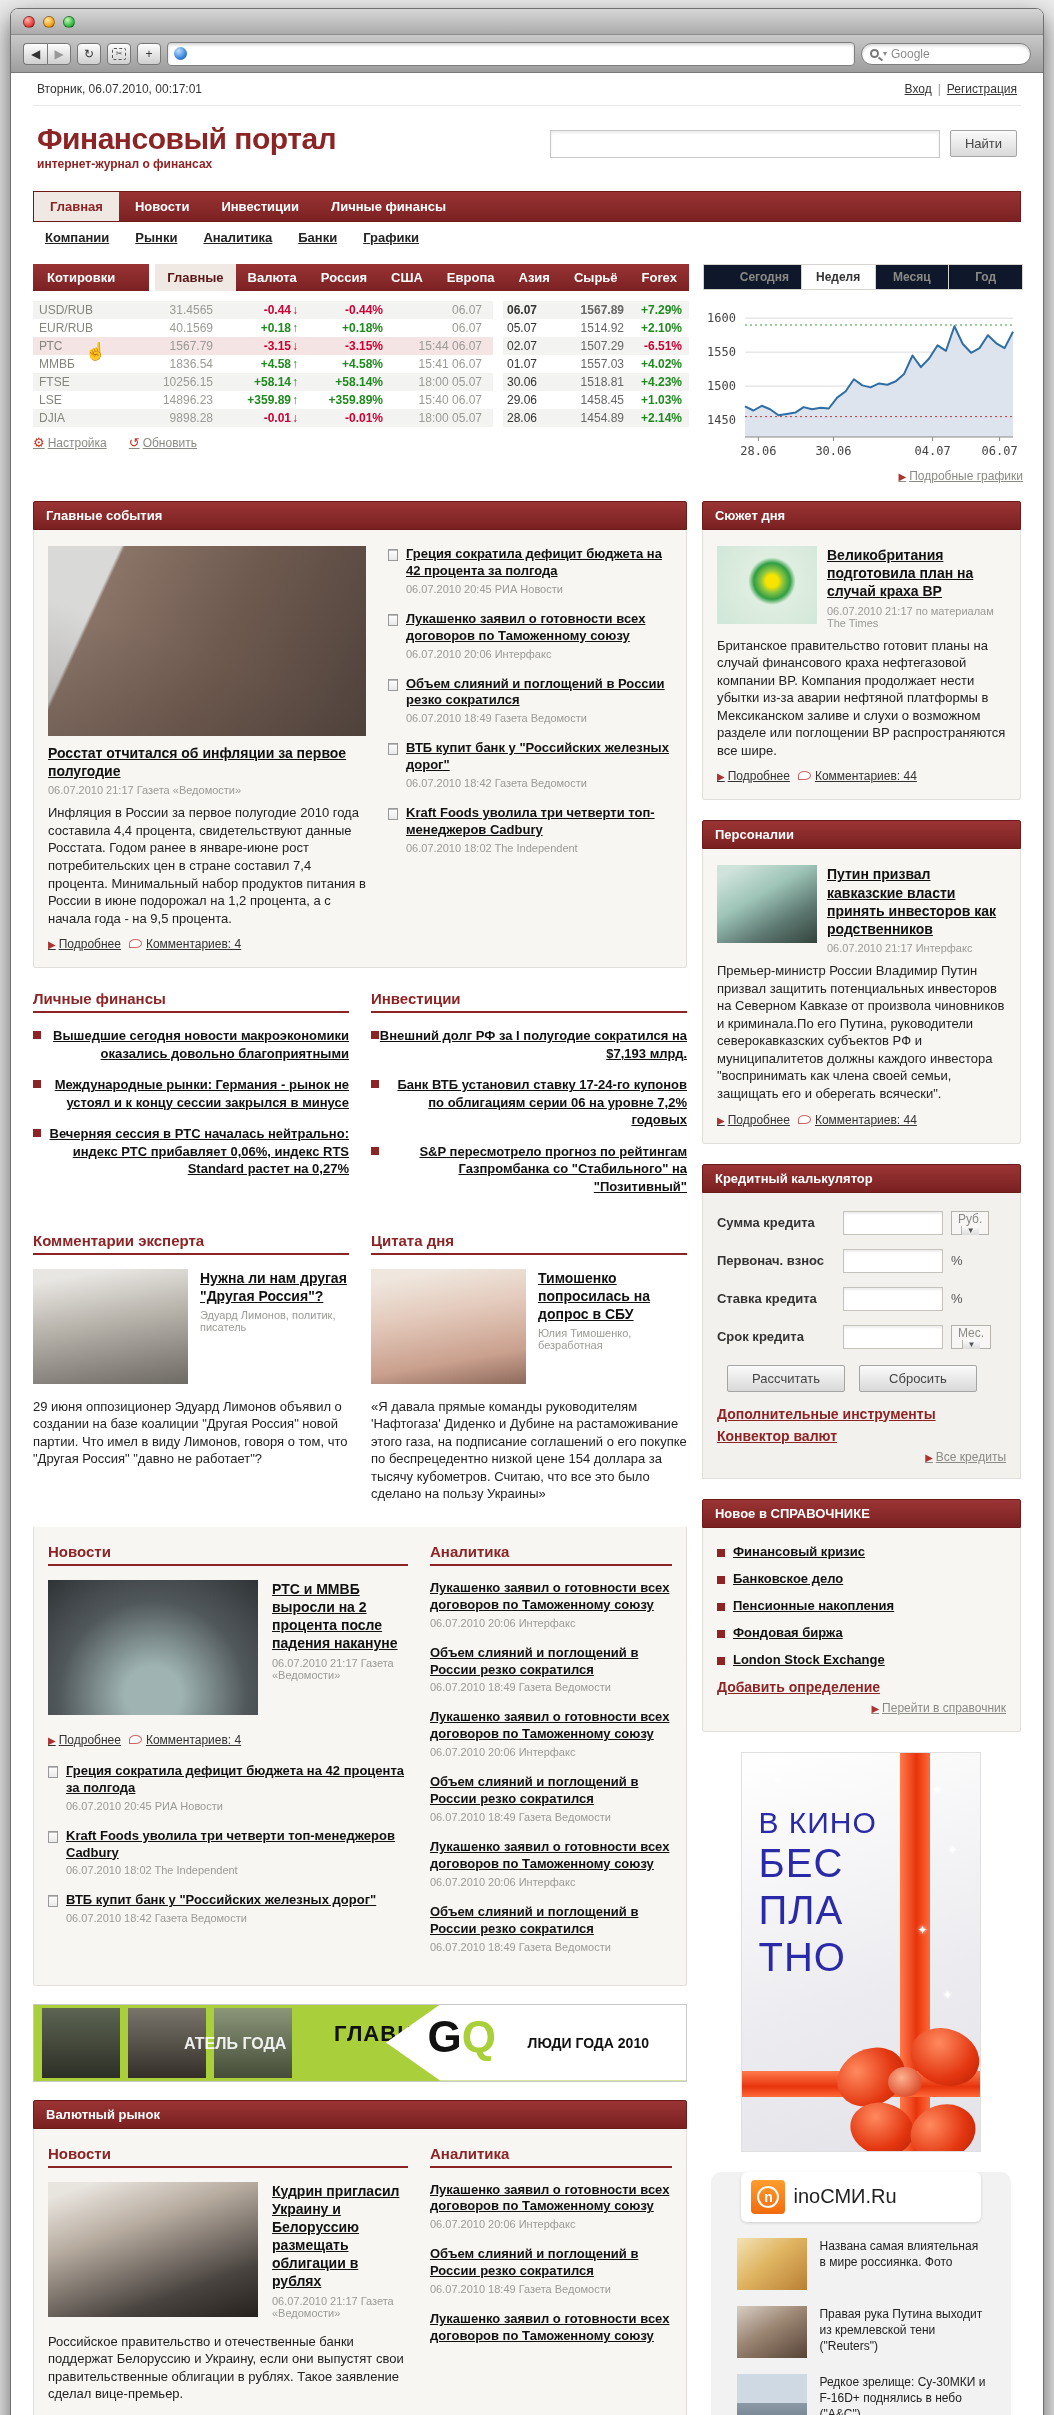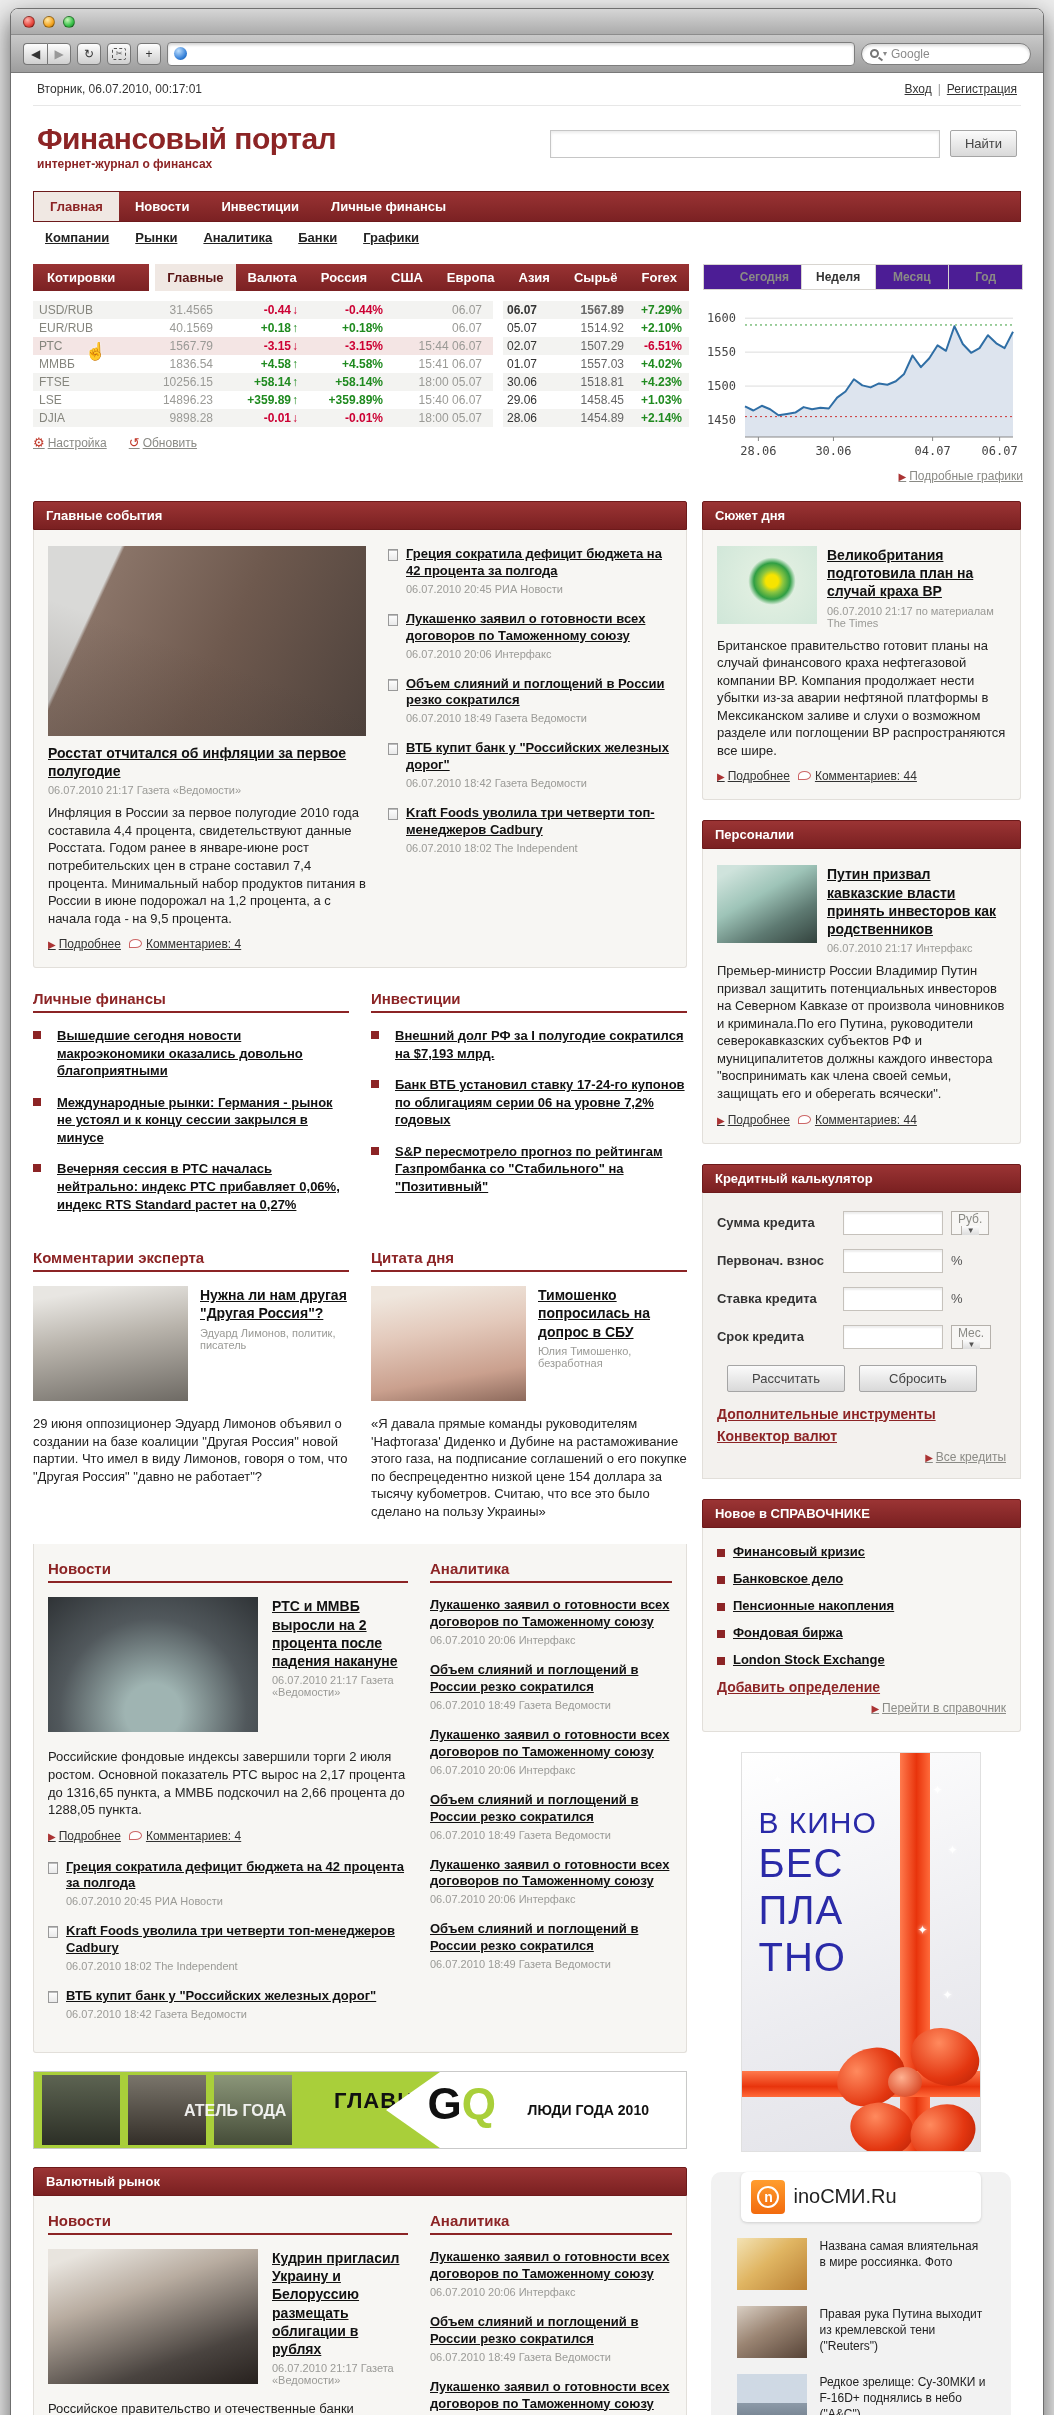--- a/index.html
+++ b/index.html
@@ -73,21 +73,21 @@
   .h-row.first{font-weight:bold;}
   .h-date{width:46px;padding-left:4px;color:#333;}
   .h-val{width:75px;text-align:right;color:#666;}
   .h-pct{width:60px;text-align:right;font-weight:bold;padding-right:2px;}
   .cursor-hand{position:absolute;left:52px;top:4px;font-size:17px;color:#222;text-shadow:0 0 2px #fff;}
   .q-links{display:flex;gap:22px;margin-top:8px;font-size:12px;}
   .q-links a{color:#8a8a85;text-decoration:underline;}
   .ico-gear{color:#c0392b;font-size:13px;margin-right:3px;}
   .ico-ref{color:#c0392b;font-size:13px;margin-right:3px;}
   .q-right{width:320px;}
-  .c-tabs{display:flex;border:1px solid #d8d5d0;background:#4c1d95;padding-left:24px;}
+  .c-tabs{display:flex;border:1px solid #d8d5d0;background:#0f172a;padding-left:24px;}
   .c-tabs a{flex:1;text-align:center;font-size:12px;font-weight:bold;color:#8a8a85;padding:5px 0;text-decoration:none;border-right:1px solid #d8d5d0;}
   .c-tabs a:last-child{border-right:none;}
   .c-tabs a.active{background:#fff;color:#333;}
   .chart-wrap{margin-top:8px;}
   .chart-link{text-align:right;font-size:12px;margin-top:2px;}
   .arrow-lnk{color:#8a8a85;text-decoration:underline;}
   .r-arrow{color:#a33;font-size:10px;margin-right:3px;}
   
   .main-grid{display:flex;gap:15px;margin-top:18px;}
   .col-l{width:656px;}
@@ -105,21 +105,21 @@
   .f-body{font-size:13px;line-height:1.35;margin-top:8px;color:#222;}
   .f-links{display:flex;gap:26px;margin-top:10px;font-size:12px;align-items:center;}
   .bubble{display:inline-block;width:13px;height:9px;border:1px solid #c66;border-radius:50% 50% 50% 0;margin-right:4px;background:#fff;}
   .news-item{display:flex;gap:8px;margin-bottom:16px;}
   .doc-icon{flex:0 0 10px;width:10px;height:12px;border:1px solid #999;background:linear-gradient(#fff,#e9e9e9);margin-top:3px;box-shadow:inset 0 3px 0 -2px #bbb,inset 0 6px 0 -5px #bbb;}
   .ni-title{display:block;font-size:13px;font-weight:bold;color:#111;text-decoration:underline;line-height:1.3;}
   .ni-meta{font-size:11px;color:var(--meta);margin-top:3px;}
   .h2row{display:flex;gap:22px;margin-top:22px;}
   .h2col{flex:1;}
   .h2{color:var(--maroon);font-size:15px;font-weight:bold;border-bottom:2px solid var(--maroon);padding-bottom:4px;margin-bottom:14px;}
-  .b-item{display:flex;gap:16px;margin-bottom:14px;}
+  .b-item{display:flex;gap:0;margin-bottom:14px;text-align:right;}
   .sq{flex:0 0 8px;width:8px;height:8px;background:var(--maroon);margin-top:4px;}
   .b-item a{font-size:13px;font-weight:bold;color:#111;text-decoration:underline;line-height:1.35;}
   .exp-photo{width:155px;height:115px;float:left;margin:0 12px 6px 0;}
   .ph-limonov{background:linear-gradient(170deg,#e8e6e2 10%,#b9b4ac 45%,#6e6a64 100%);}
   .ph-tymo{background:linear-gradient(170deg,#efe6dd 10%,#e3c9bb 40%,#caa08e 75%,#8d6a5c 100%);}
   .clear{clear:both;}
   .mkt-photo{width:210px;height:135px;float:left;margin:0 14px 8px 0;}
   .ph-rts{background:radial-gradient(circle at 50% 85%,#9fb4b2 18%,#51585c 60%,#2f3336 100%);}
   .ph-kudrin{background:linear-gradient(160deg,#e8e4de 8%,#b8aca0 35%,#4a4440 75%,#27211e 100%);}
   
@@ -506,21 +506,20 @@
 
         <div style="margin-top:24px">
           <div class="sec-box">
             <div class="two-col">
               <div style="width:360px">
                 <div class="h2">Новости</div>
                 <div class="photo mkt-photo ph-rts"></div>
                 <a class="f-head" style="margin-top:0">РТС и ММВБ выросли на 2 процента после падения накануне</a>
                 <div class="f-meta">06.07.2010 21:17 Газета «Ведомости»</div>
                 <div class="clear"></div>
-                <p class="f-body">Российские фондовые индексы завершили торги 2 июля ростом. Основной показатель РТС вырос на 2,17 процента до 1316,65 пункта, а ММВБ подскочил на 2,66 процента до 1288,05 пункта.</p>
                 <div class="f-links">
                   <a class="arrow-lnk"><span class="r-arrow">▶</span><span>Подробнее</span></a>
                   <a class="arrow-lnk"><span class="bubble"></span><span>Комментариев: 4</span></a>
                 </div>
                 <div style="height:16px"></div>
                 <div class="news-item">
                   <span class="doc-icon"></span>
                   <div>
                       <a class="ni-title">Греция сократила дефицит бюджета на 42 процента за полгода</a>
                   <div class="ni-meta">06.07.2010 20:45 РИА Новости</div>

